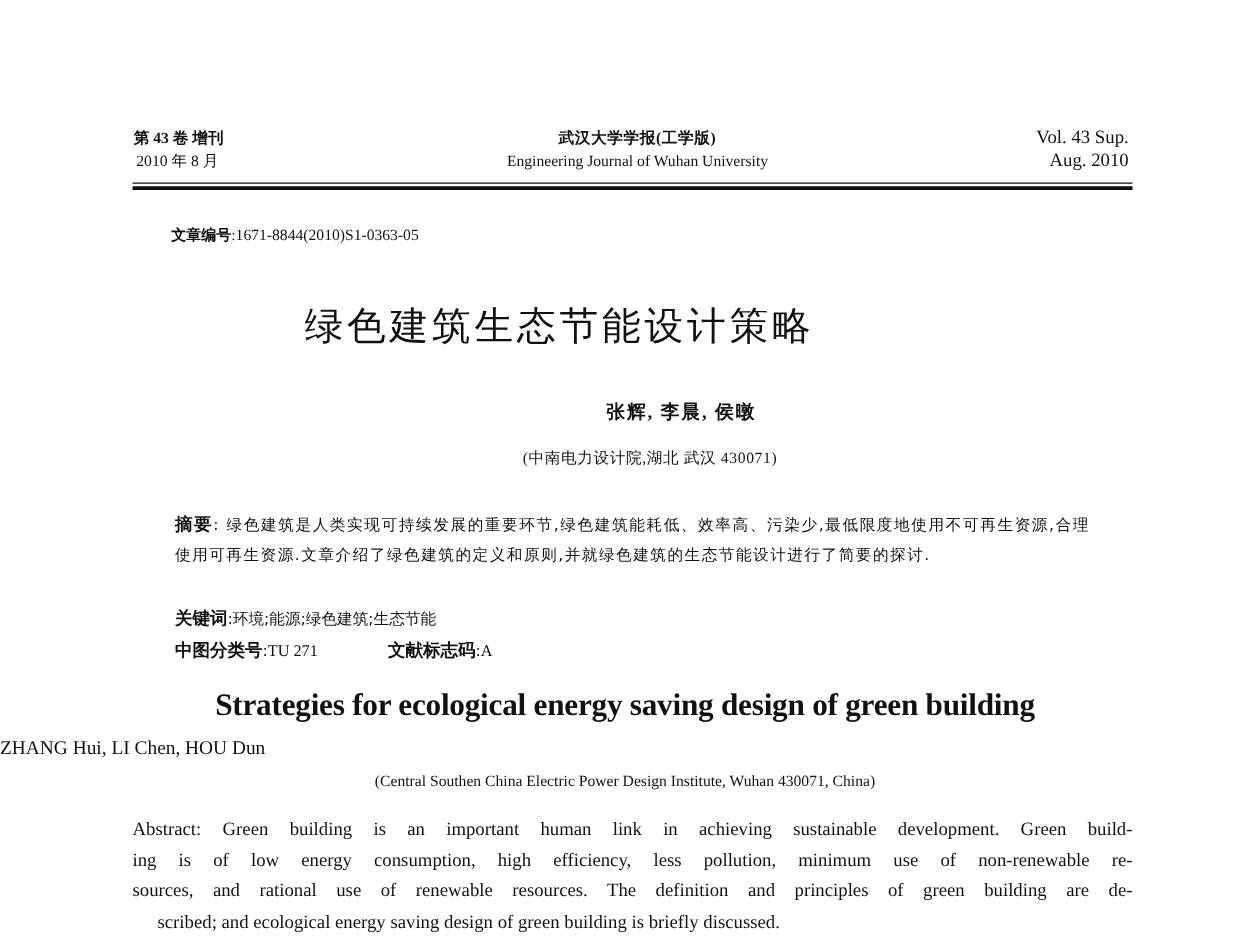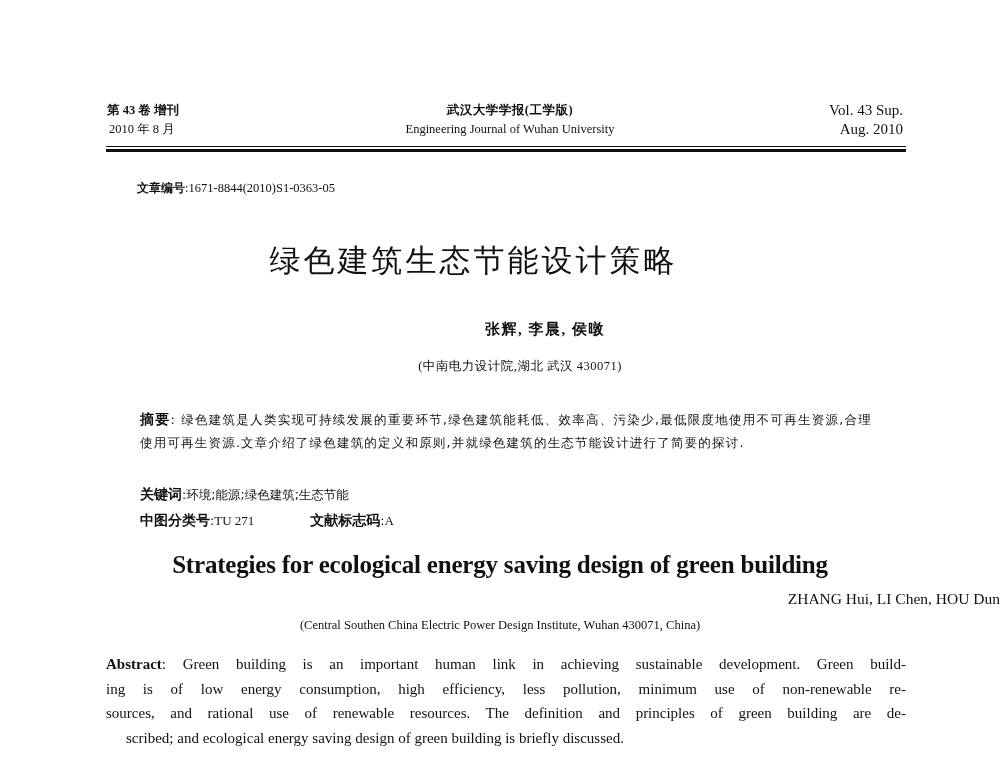--- a/index.html
+++ b/index.html
@@ -22,21 +22,20 @@
 
     
     .article-id { left: 107px; top: 180px; font-size: 12.5px; margin-left: 30px; }
     .article-id .k { font-weight: bold; font-family: "DejaVu Sans", sans-serif; font-size: 12px; }
 
     
     .title-cn {
       left: 0; width: 895px; top: 240px; text-align: center;
       font-family: "DejaVu Sans", sans-serif; font-size: 31px; font-weight: normal;
       letter-spacing: 3px;
-      margin-left: 26px;
     }
     .authors-cn {
       left: 0; width: 1000px; top: 320px; text-align: center;
       font-size: 15px; font-weight: bold; letter-spacing: 1.5px; margin-left: 45px;
     }
     .affil-cn {
       left: 0; width: 1000px; top: 358px; text-align: center;
       font-size: 12.5px; letter-spacing: 0.5px; padding-left: 20px;
     }
 
@@ -54,35 +53,35 @@
     .cls-cn .k { font-weight: bold; font-size: 14px; }
     .cls-cn .v { font-family: "Liberation Serif", serif; font-size: 13px; }
     .cls-cn .gap { display: inline-block; width: 56px; }
 
     
     .title-en {
       left: 0; width: 1000px; top: 551px; text-align: center;
       font-size: 25px; font-weight: bold; letter-spacing: -0.2px;
     }
     .authors-en {
-      left: 0; width: 1000px; top: 590px; text-align: right;
+      left: 0; width: 1000px; top: 590px; text-align: left;
       font-size: 15.5px;
     }
     .affil-en {
       left: 0; width: 1000px; top: 618px; text-align: center;
       font-size: 12.5px;
     }
 
     
     .abs-en {
       left: 106px; width: 800px; top: 652px;
       font-size: 15px; line-height: 24.5px; white-space: normal;
       text-align: justify; text-align-last: left;
     }
-    .abs-en .k { font-weight: bold; }
+    .abs-en .k { font-weight: normal; }
     .abs-en .ln { display: block; text-align: justify; text-align-last: justify; }
     .abs-en .ln.last { text-align-last: left; margin-left: 20px; }
   </style>
 </head>
 <body>
 
 <div class="abs hdr-left">
   <div>第 43 卷 增刊</div>
   <div class="l2">2010 年 8 月</div>
 </div>

